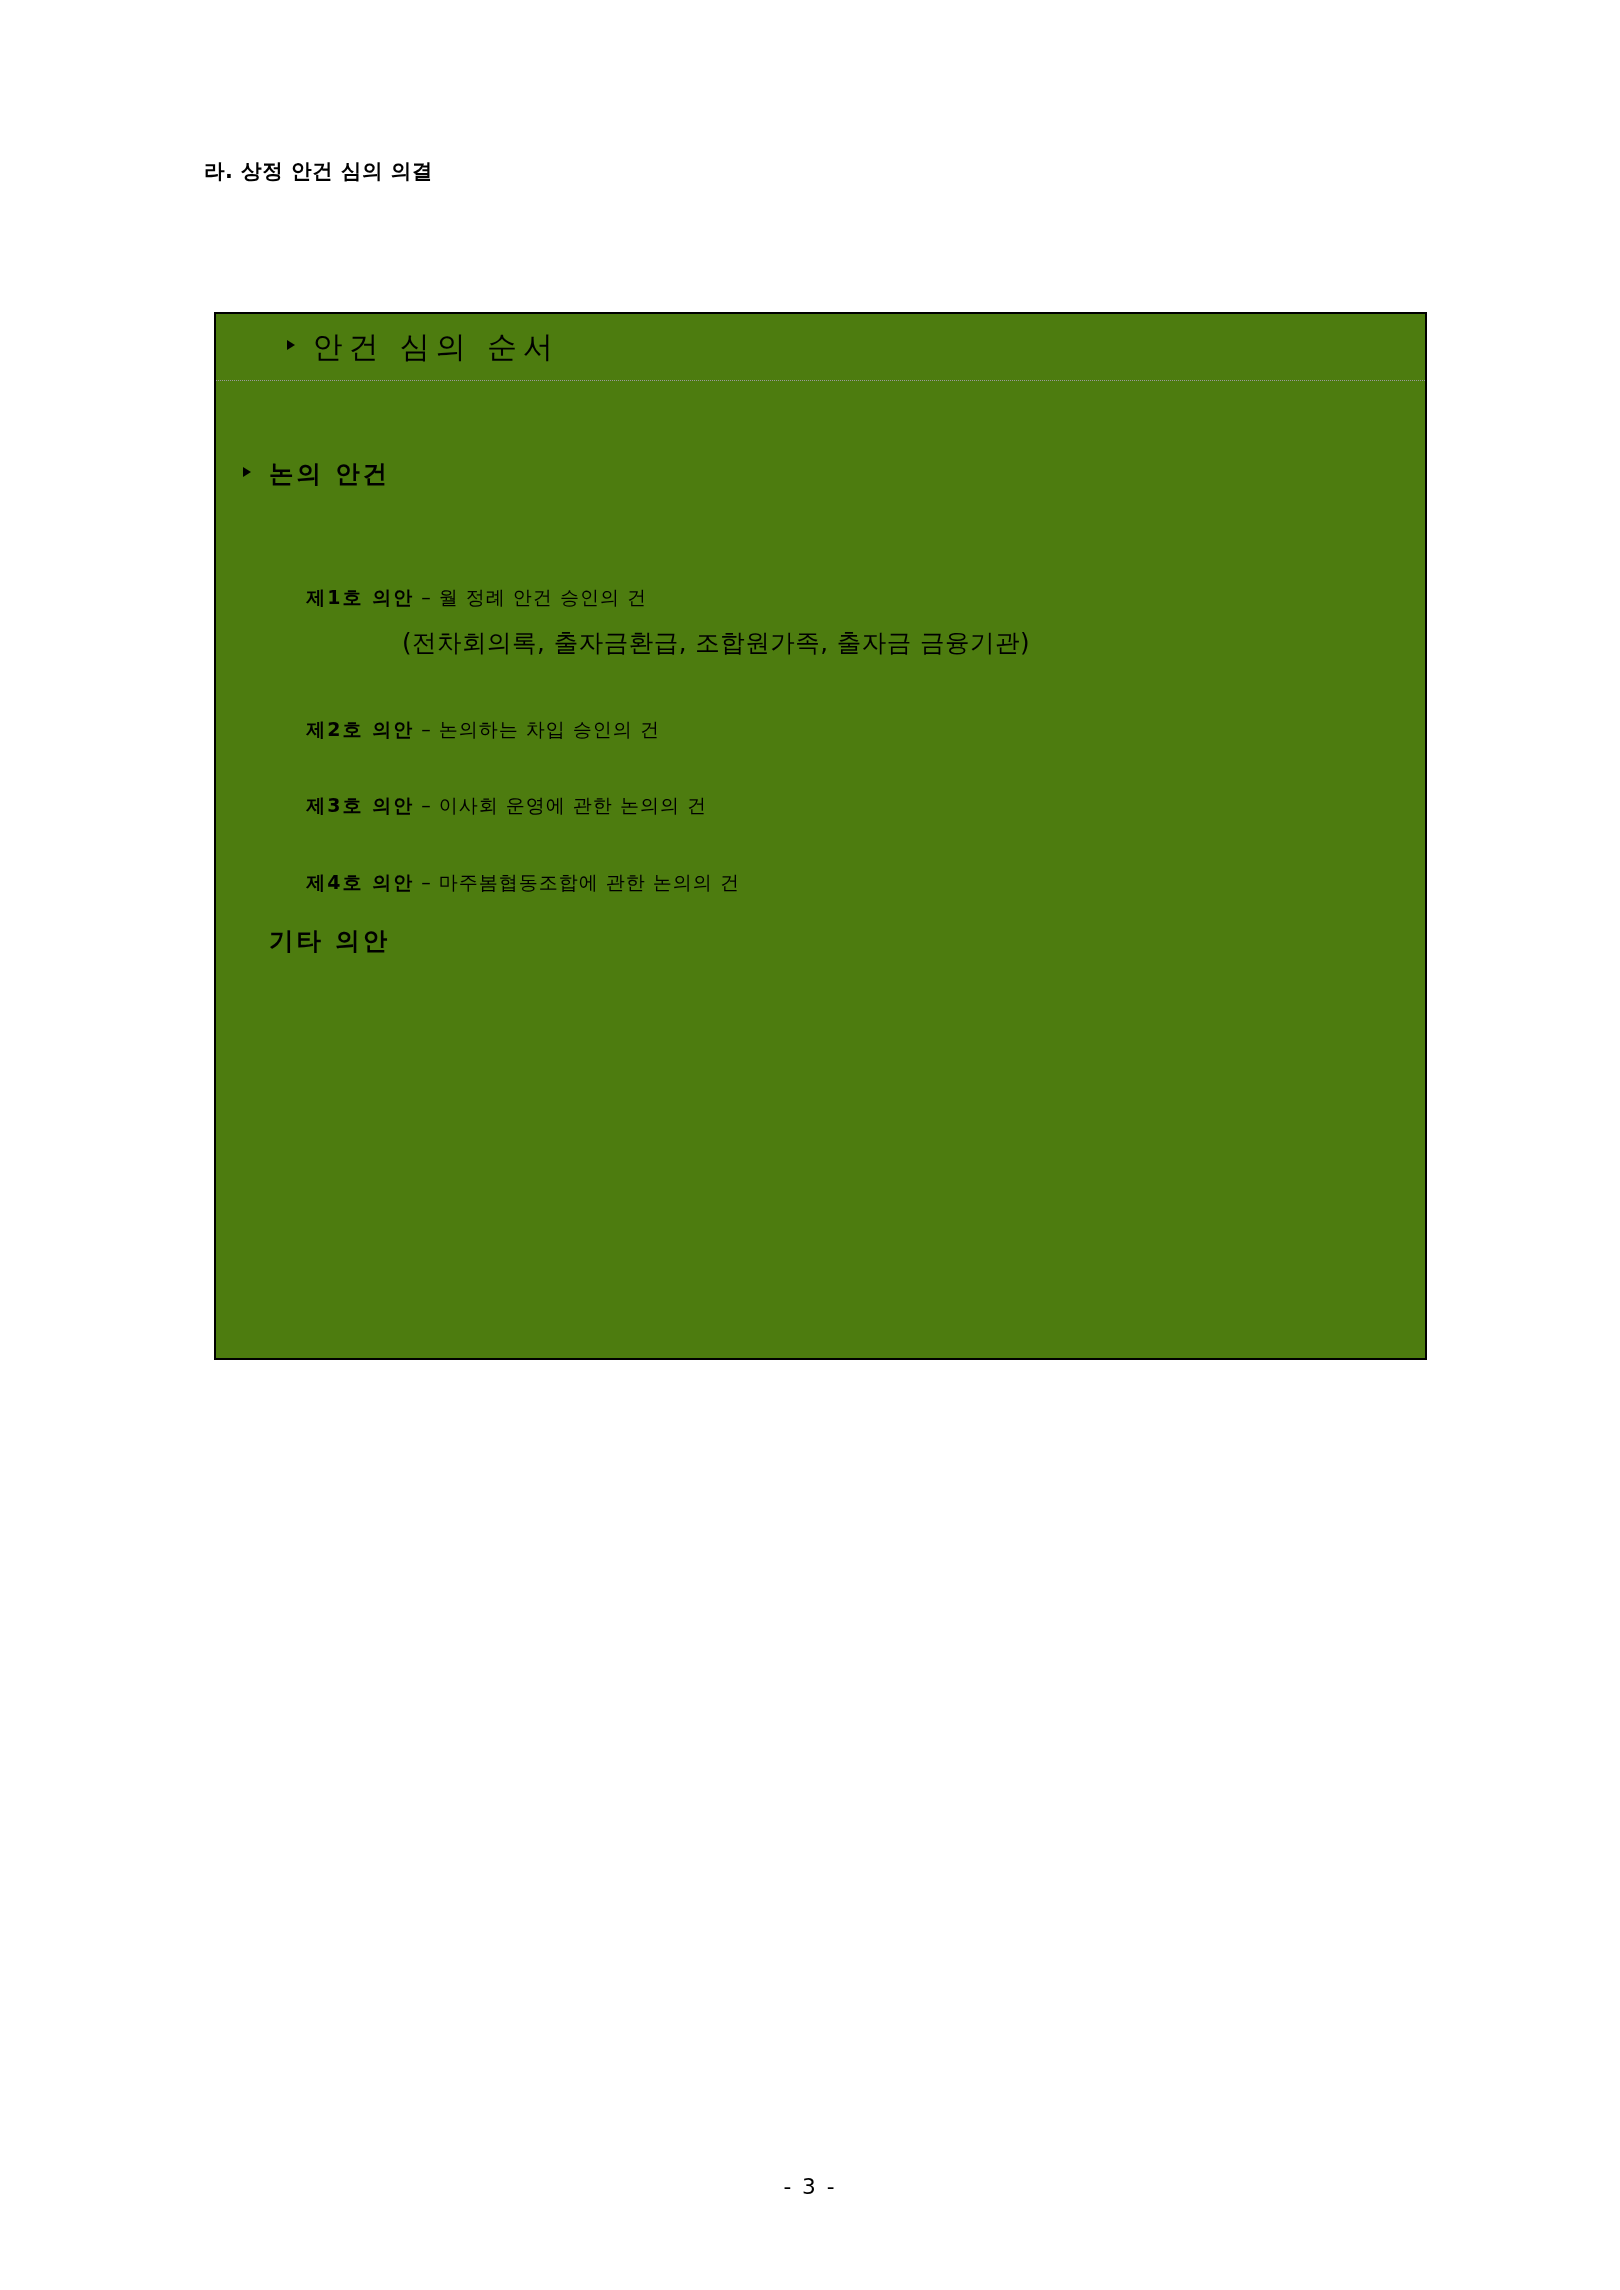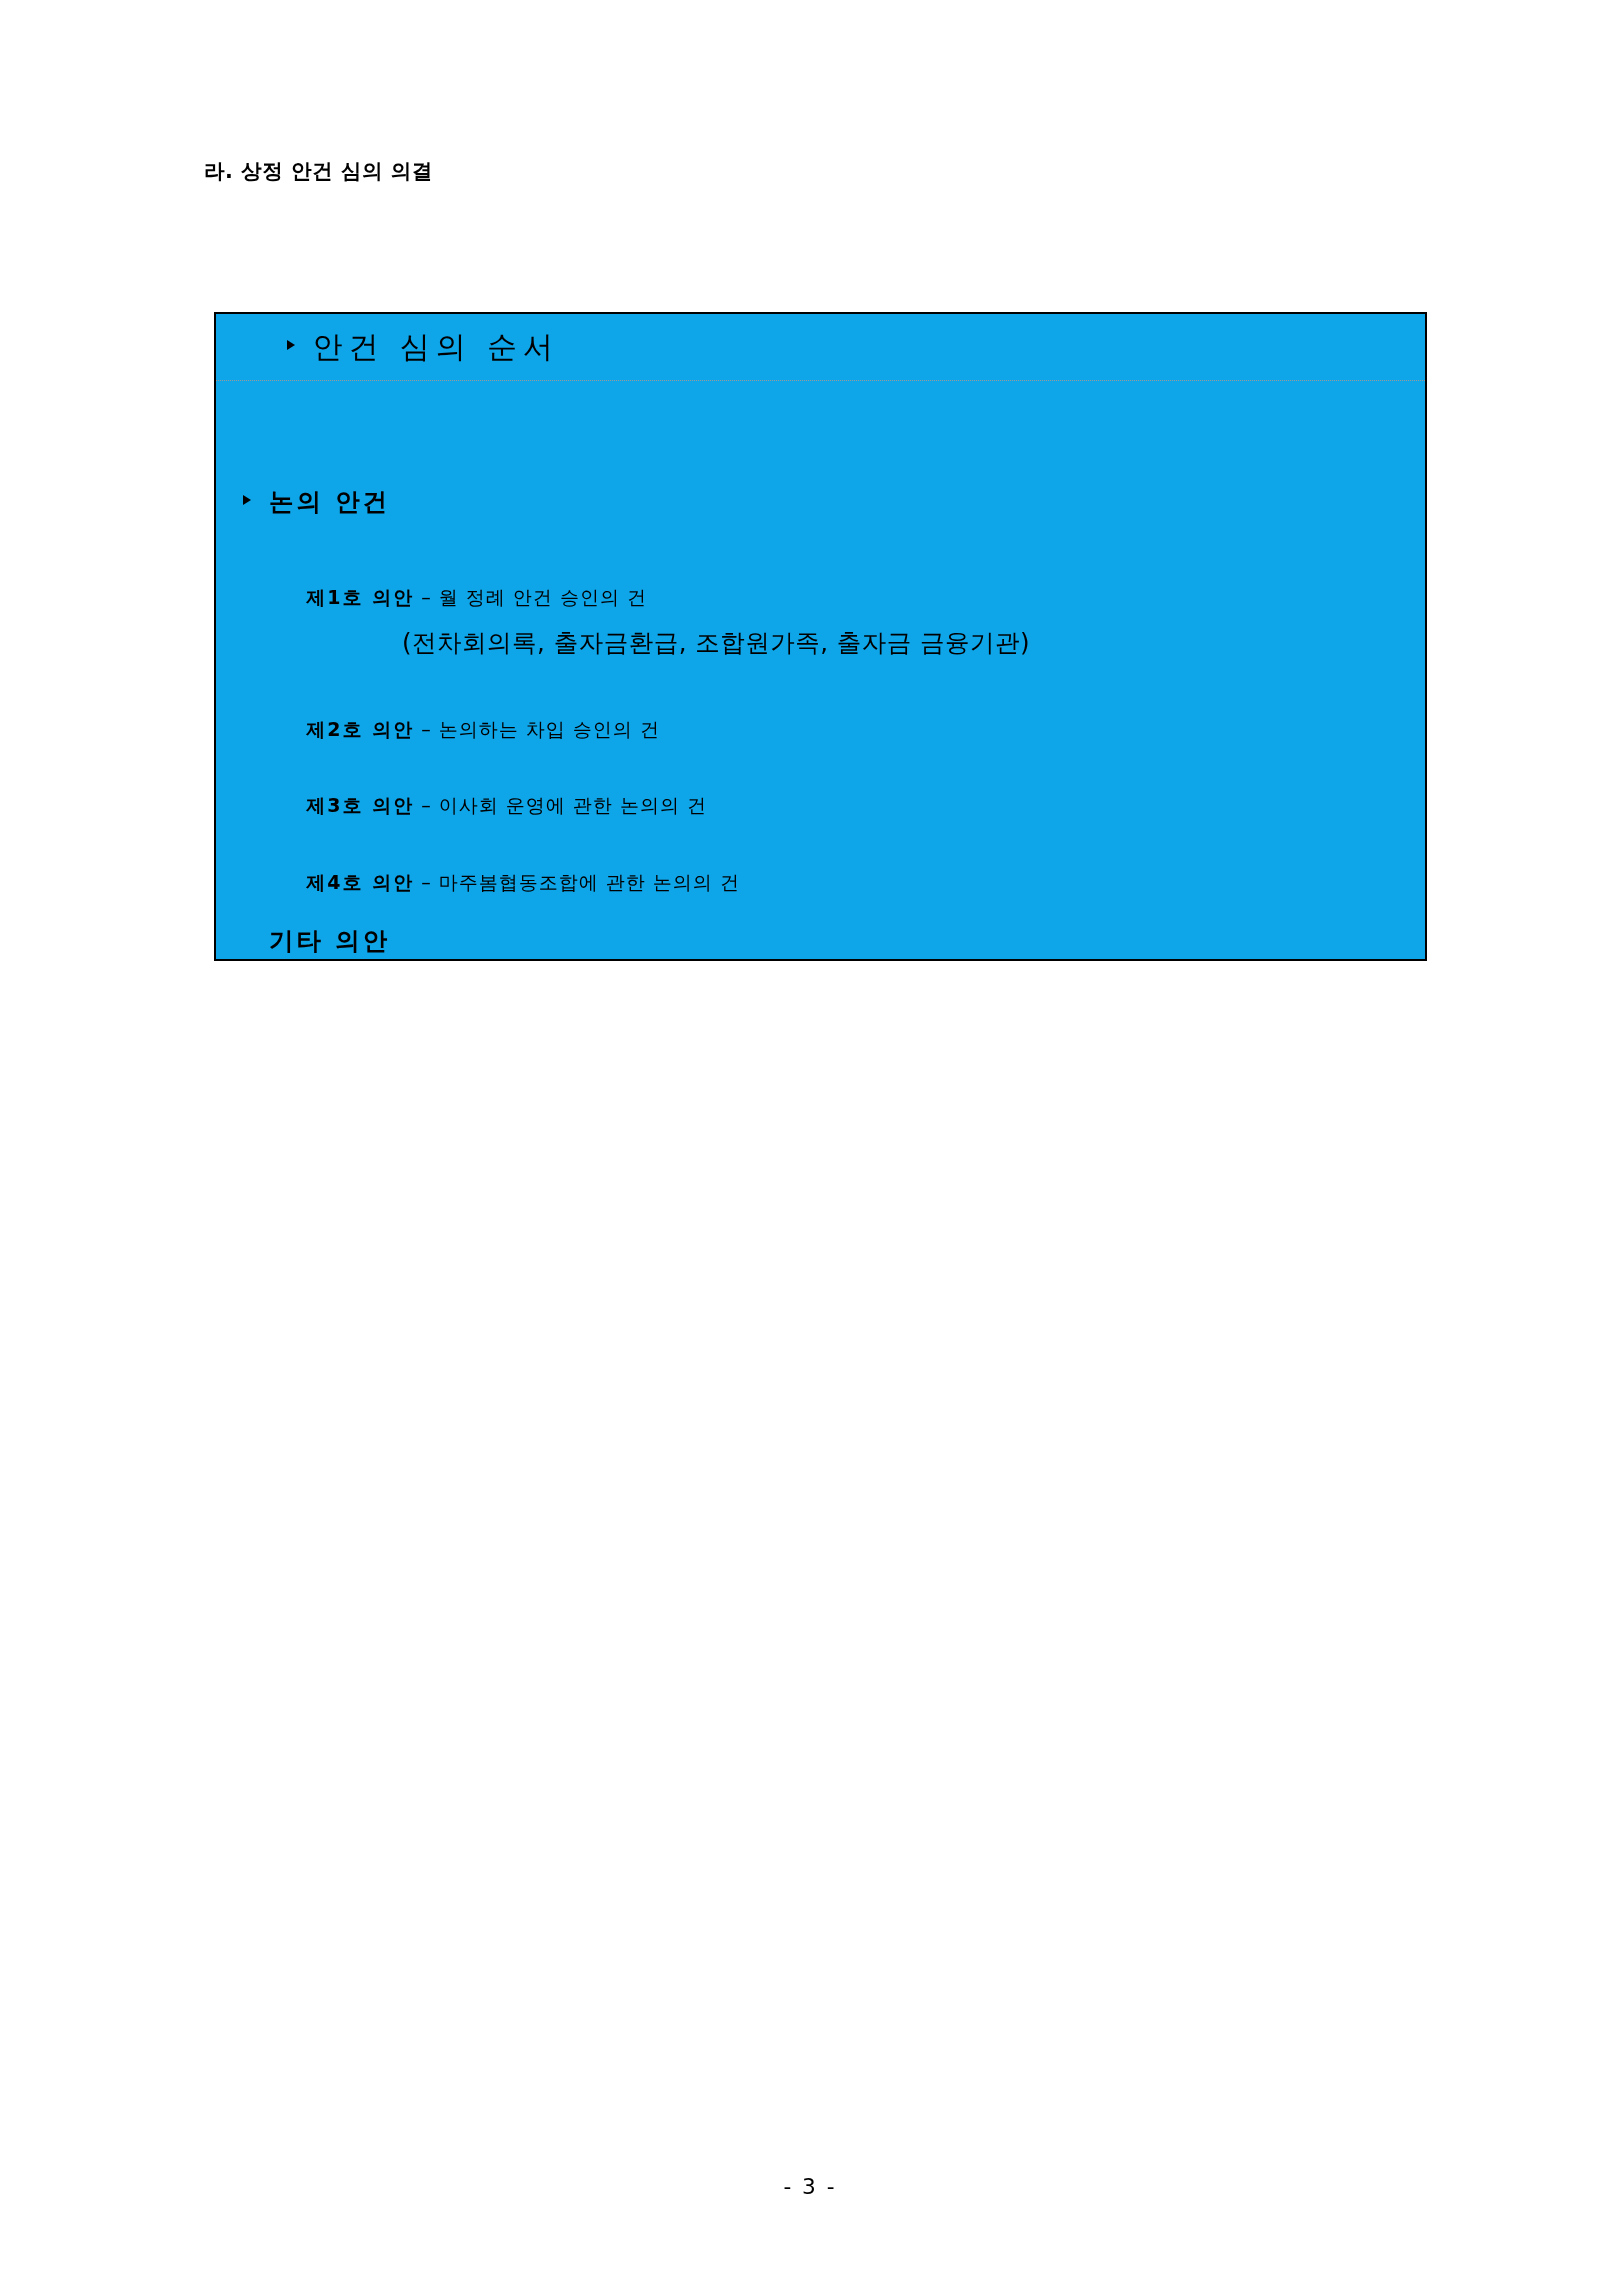--- a/index.html
+++ b/index.html
@@ -43,24 +43,24 @@
     letter-spacing: 0.2px;
   }
   .intro .line { display: block; white-space: pre; }
 
   
   .agenda-box {
     position: absolute;
     left: 214px;
     top: 312px;
     width: 1213px;
-    height: 649px;
+    height: 1048px;
     border: 2px solid #000000;
     box-sizing: border-box;
-    background: #0ea5e9;
+    background: #4d7c0f;
   }
   .agenda-title-row {
     position: relative;
     height: 67px;
     border-bottom: 1px dotted #9a9a9a;
     display: flex;
     align-items: center;
     padding-left: 71px;
     box-sizing: border-box;
   }
@@ -81,21 +81,21 @@
   }
 
   .agenda-body {
     position: relative;
     padding: 0;
   }
 
   .subhead {
     position: absolute;
     left: 27.4px;
-    top: 104px;
+    top: 76px;
     font-size: 24.5px;
     font-weight: bold;
     letter-spacing: 2.9px;
     display: flex;
     align-items: center;
   }
 
   .item {
     position: absolute;
     left: 34px;

